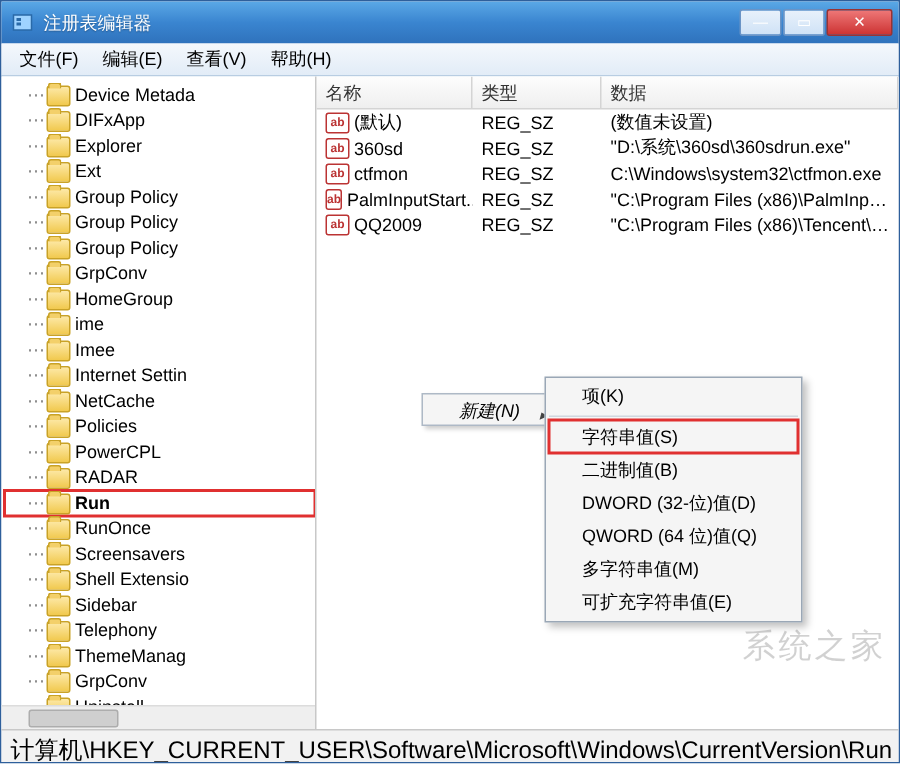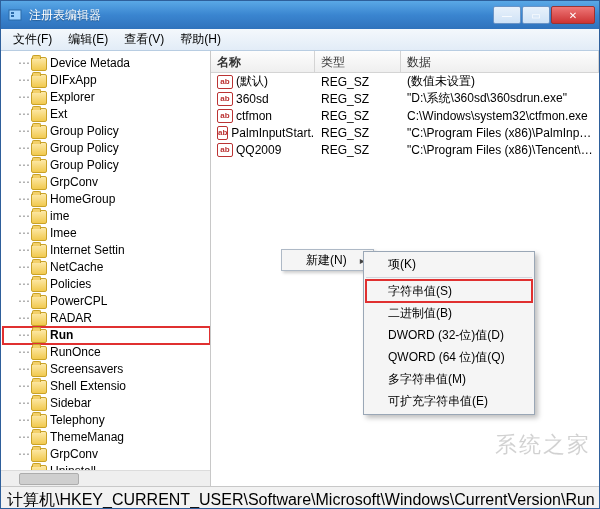--- a/index.html
+++ b/index.html
@@ -18,39 +18,39 @@
   .tree { padding: 4px 0 4px 2px; line-height: 17px; }
   .tree-item { display: flex; align-items: center; white-space: nowrap; padding-left: 28px; cursor: pointer; height: 17px; }
   .tree-item .twig { width: 14px; color: #888; text-align: center; margin-left: -14px; }
   .tree-item .folder { width: 16px; height: 14px; margin-right: 3px; display: inline-block; background: linear-gradient(to bottom,#fde9a8,#f1c94e); border: 1px solid #c9a227; border-radius: 2px; position: relative; }
   .tree-item .folder::before { content: ""; position: absolute; top: -3px; left: 0; width: 7px; height: 3px; background: #f3d06a; border: 1px solid #c9a227; border-bottom: none; border-radius: 2px 2px 0 0; }
   .tree-item.highlight { outline: 2px solid #e03030; outline-offset: -1px; background: #fff; }
   .tree-item.highlight .label { font-weight: 700; }
   .list-pane { flex: 1; min-width: 0; overflow: hidden; }
   .list-header { display: flex; height: 22px; background: linear-gradient(to bottom,#fdfdfd,#efefef); border-bottom: 1px solid #d4d4d4; }
   .list-header .col { padding: 3px 6px; border-right: 1px solid #d4d4d4; color: #333; }
-  .col.name { width: 104px; font-weight: bold; }
+  .col.name { width: 104px; }
   .col.type { width: 86px; }
   .col.data { flex: 1; }
   .list-body { }
   .row { display: flex; height: 17px; align-items: center; }
   .row .cell { padding: 16px 6px; overflow: hidden; text-overflow: ellipsis; white-space: nowrap; }
   .row .cell.name { width: 104px; display: flex; align-items: center; gap: 3px; }
   .row .cell.type { width: 86px; }
   .row .cell.data { flex: 1; }
   .ab-icon { width: 16px; height: 14px; border: 1px solid #b33; border-radius: 2px; background: #fff; display: inline-flex; align-items: center; justify-content: center; font-size: 8px; color: #b33; font-weight: bold; }
   .statusbar { height: 22px; border-top: 1px solid #c8c8c8; background: #f2f2f2; padding: 3px 6px; font-size: 16px; overflow: hidden; white-space: nowrap; }
   
-  .submenu-label { position: absolute; left: 280px; top: 198px; height: 22px; background: #f5f5f5; border: 1px solid #aeb9c6; display: flex; align-items: center; padding: 0 26px 0 24px; box-shadow: 2px 2px 3px rgba(0,0,0,.2); z-index: 10; }
+  .submenu-label { position: absolute; left: 280px; top: 211px; height: 22px; background: #f5f5f5; border: 1px solid #aeb9c6; display: flex; align-items: flex-end; padding: 0 26px 0 24px; box-shadow: 2px 2px 3px rgba(0,0,0,.2); z-index: 10; font-style: italic; }
   .submenu-label::after { content: "▸"; position: absolute; right: 8px; color: #444; font-size: 10px; }
   .context-menu { position: absolute; left: 362px; top: 200px; width: 172px; background: #f5f5f5; border: 1px solid #9aa7b6; box-shadow: 3px 3px 5px rgba(0,0,0,.25); z-index: 11; padding: 2px; }
   .context-menu .mi { height: 22px; display: flex; align-items: center; padding: 0 10px 0 22px; cursor: pointer; }
   .context-menu .mi.sep-after { border-bottom: 1px solid #d0d6de; margin-bottom: 2px; padding-bottom: 2px; height: 24px; }
   .context-menu .mi.highlight { outline: 2px solid #e03030; outline-offset: -1px; }
-  .watermark { position: absolute; right: 8px; bottom: 26px; color: rgba(0,0,0,.18); font-size: 22px; letter-spacing: 2px; pointer-events: none; }
+  .watermark { position: absolute; right: 8px; bottom: 40px; color: rgba(0,0,0,.18); font-size: 22px; letter-spacing: 2px; pointer-events: none; }
   .tree-scroll { position: absolute; bottom: 0; left: 0; right: 0; height: 16px; background: #efefef; border-top: 1px solid #dcdcdc; }
   .tree-scroll .thumb { position: absolute; left: 18px; top: 2px; width: 60px; height: 12px; background: #cfcfcf; border: 1px solid #adadad; border-radius: 2px; }
   .tree-wrap { position: absolute; top: 0; bottom: 16px; left: 0; right: 0; overflow: hidden; }
 </style>
 </head>
 <body>
 
 <div class="window">
 
   <div class="titlebar">

